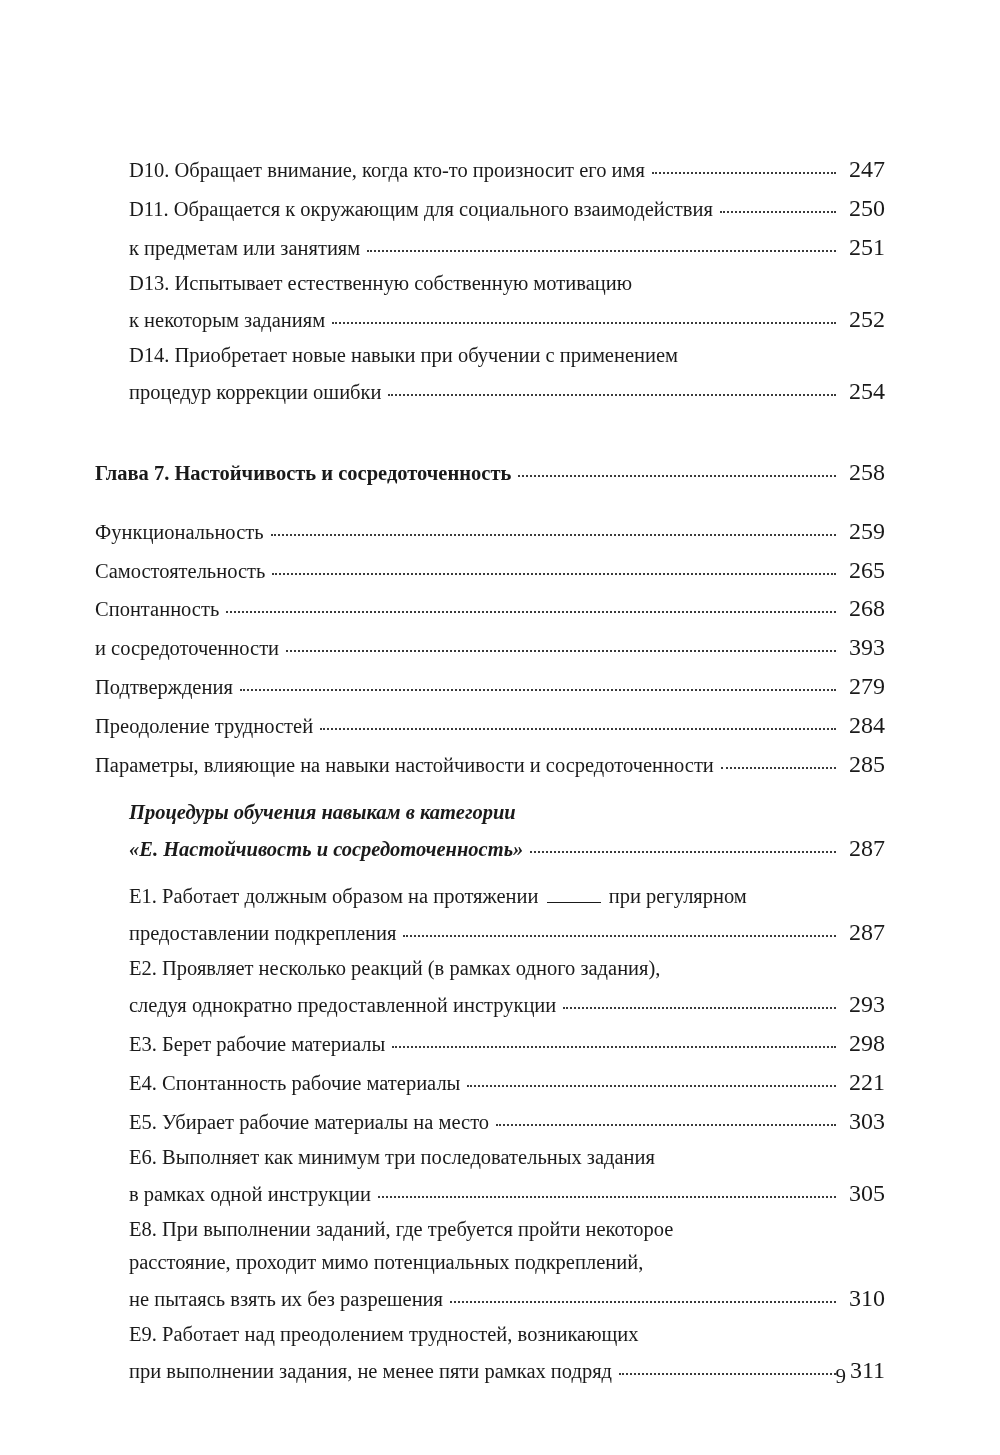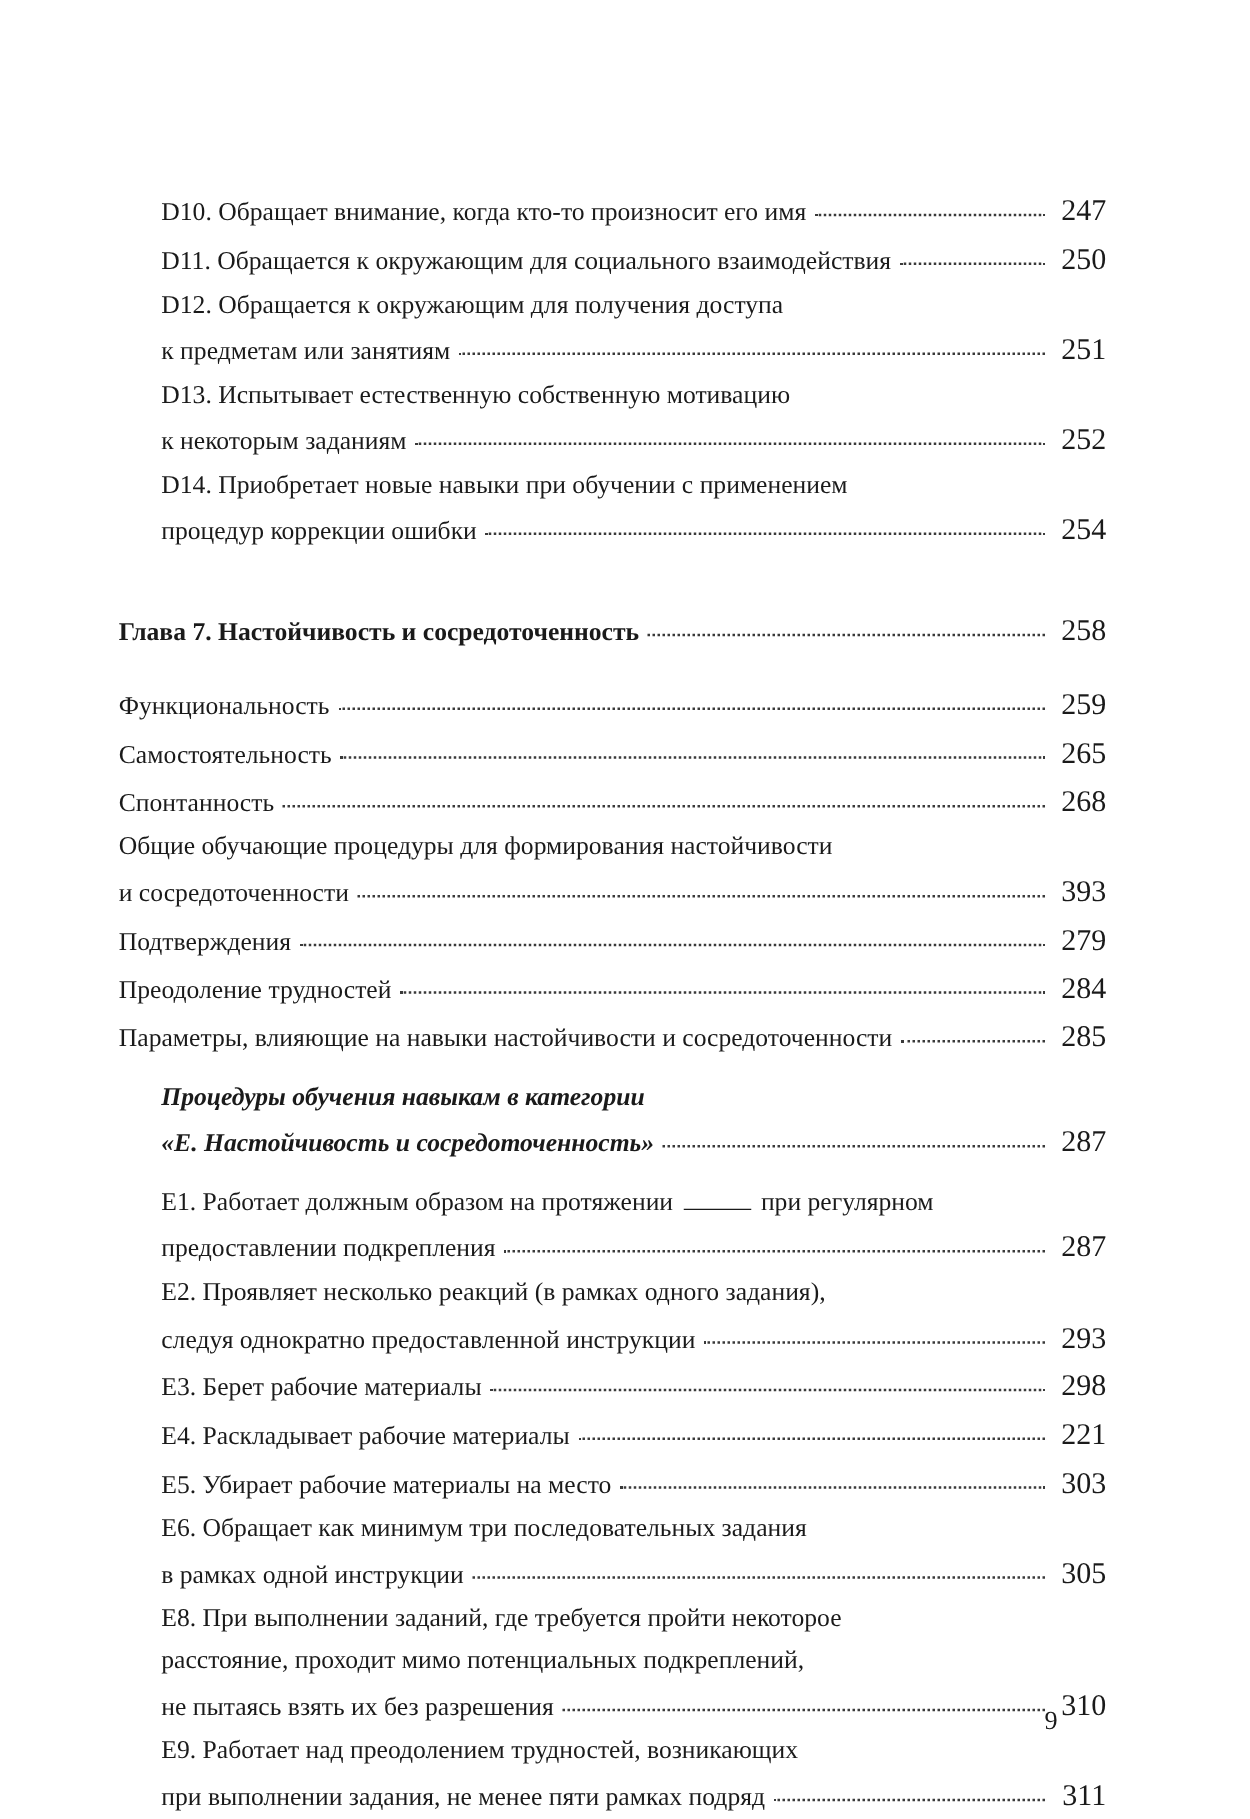--- a/index.html
+++ b/index.html
@@ -104,25 +104,20 @@
       </div>
       <div class="entry lvl1">
         <div class="line">
           <span class="txt">D11. Обращается к окружающим для социального взаимодействия</span>
           <span class="leader"></span>
           <span class="pg">250</span>
         </div>
       </div>
       <div class="entry lvl1">
         <div class="line">
-          <span class="txt">D12. Обращается к окружающим для получения доступа</span>
-          <span class="leader none"></span>
-          <span class="pg blank"></span>
-        </div>
-        <div class="line">
           <span class="txt">к предметам или занятиям</span>
           <span class="leader"></span>
           <span class="pg">251</span>
         </div>
       </div>
       <div class="entry lvl1">
         <div class="line">
           <span class="txt">D13. Испытывает естественную собственную мотивацию</span>
           <span class="leader none"></span>
           <span class="pg blank"></span>
@@ -170,25 +165,20 @@
       </div>
       <div class="entry lvl0">
         <div class="line">
           <span class="txt">Спонтанность</span>
           <span class="leader"></span>
           <span class="pg">268</span>
         </div>
       </div>
       <div class="entry lvl0">
         <div class="line">
-          <span class="txt">Общие обучающие процедуры для формирования настойчивости</span>
-          <span class="leader none"></span>
-          <span class="pg blank"></span>
-        </div>
-        <div class="line">
           <span class="txt">и сосредоточенности</span>
           <span class="leader"></span>
           <span class="pg">393</span>
         </div>
       </div>
       <div class="entry lvl0">
         <div class="line">
           <span class="txt">Подтверждения</span>
           <span class="leader"></span>
           <span class="pg">279</span>
@@ -248,35 +238,35 @@
       </div>
       <div class="entry lvl1">
         <div class="line">
           <span class="txt">E3. Берет рабочие материалы</span>
           <span class="leader"></span>
           <span class="pg">298</span>
         </div>
       </div>
       <div class="entry lvl1">
         <div class="line">
-          <span class="txt">E4. Раскладывает рабочие материалы</span>
+          <span class="txt">E4. Спонтанность рабочие материалы</span>
           <span class="leader"></span>
           <span class="pg">221</span>
         </div>
       </div>
       <div class="entry lvl1">
         <div class="line">
           <span class="txt">E5. Убирает рабочие материалы на место</span>
           <span class="leader"></span>
           <span class="pg">303</span>
         </div>
       </div>
       <div class="entry lvl1">
         <div class="line">
-          <span class="txt">E6. Обращает как минимум три последовательных задания</span>
+          <span class="txt">E6. Выполняет как минимум три последовательных задания</span>
           <span class="leader none"></span>
           <span class="pg blank"></span>
         </div>
         <div class="line">
           <span class="txt">в рамках одной инструкции</span>
           <span class="leader"></span>
           <span class="pg">305</span>
         </div>
       </div>
       <div class="entry lvl1">

